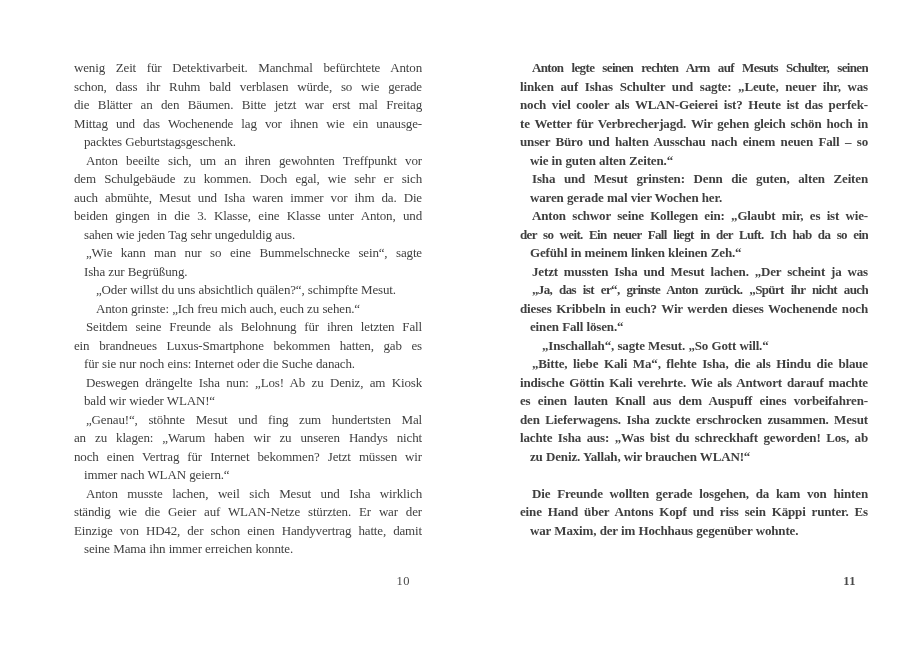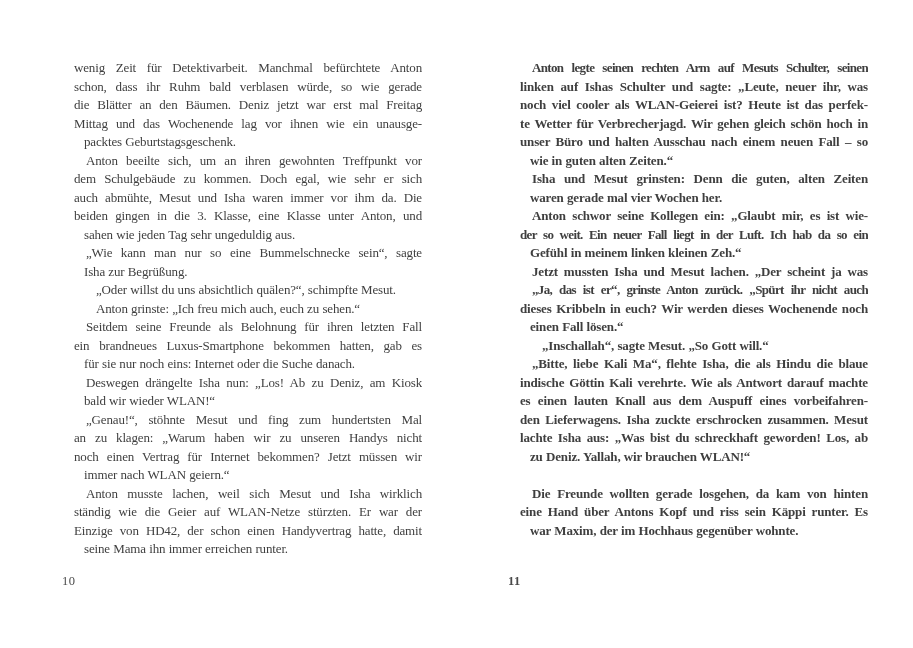--- a/index.html
+++ b/index.html
@@ -42,36 +42,36 @@
   }
   .line.end   { text-align-last: left; margin-left: 10px; }
   .line.indent{ text-indent: 12px; }
   .line.tight { letter-spacing: -0.65px; word-spacing: -0.6px; }
   .line.blank { text-align-last: left; }
   .pagenum {
     position: absolute;
     top: 574px;
     left: 0;
     width: 348px;
-    text-align: left;
+    text-align: right;
     font-size: 12.5px;
     letter-spacing: 0.5px;
     color: #4a4a4a;
   }
 </style>
 </head>
 <body>
 
 <div class="spread" style="background: rgb(255, 255, 255); color: rgb(63, 63, 63);">
 
   <section class="page left">
     <div class="textblock">
         <div class="line">wenig Zeit für Detektivarbeit. Manchmal befürchtete Anton</div>
         <div class="line">schon, dass ihr Ruhm bald verblasen würde, so wie gerade</div>
-        <div class="line">die Blätter an den Bäumen. Deniz jetzt war erst mal Freitag</div>
+        <div class="line">die Blätter an den Bäumen. Bitte jetzt war erst mal Freitag</div>
         <div class="line">Mittag und das Wochenende lag vor ihnen wie ein unausge-</div>
         <div class="line end">packtes Geburtstagsgeschenk.</div>
         <div class="line indent">Anton beeilte sich, um an ihren gewohnten Treffpunkt vor</div>
         <div class="line">dem Schulgebäude zu kommen. Doch egal, wie sehr er sich</div>
         <div class="line">auch abmühte, Mesut und Isha waren immer vor ihm da. Die</div>
         <div class="line">beiden gingen in die 3. Klasse, eine Klasse unter Anton, und</div>
         <div class="line end">sahen wie jeden Tag sehr ungeduldig aus.</div>
         <div class="line indent">„Wie kann man nur so eine Bummelschnecke sein“, sagte</div>
         <div class="line end">Isha zur Begrüßung.</div>
         <div class="line indent end">„Oder willst du uns absichtlich quälen?“, schimpfte Mesut.</div>
@@ -81,21 +81,21 @@
         <div class="line end">für sie nur noch eins: Internet oder die Suche danach.</div>
         <div class="line indent">Deswegen drängelte Isha nun: „Los! Ab zu Deniz, am Kiosk</div>
         <div class="line end">bald wir wieder WLAN!“</div>
         <div class="line indent">„Genau!“, stöhnte Mesut und fing zum hundertsten Mal</div>
         <div class="line">an zu klagen: „Warum haben wir zu unseren Handys nicht</div>
         <div class="line">noch einen Vertrag für Internet bekommen? Jetzt müssen wir</div>
         <div class="line end">immer nach WLAN geiern.“</div>
         <div class="line indent">Anton musste lachen, weil sich Mesut und Isha wirklich</div>
         <div class="line">ständig wie die Geier auf WLAN-Netze stürzten. Er war der</div>
         <div class="line">Einzige von HD42, der schon einen Handyvertrag hatte, damit</div>
-        <div class="line end">seine Mama ihn immer erreichen runter.</div>
+        <div class="line end">seine Mama ihn immer erreichen konnte.</div>
       </div>
     <div class="pagenum">10</div>
   </section>
 
   <section class="page right">
     <div class="textblock">
         <div class="line indent tight">Anton legte seinen rechten Arm auf Mesuts Schulter, seinen</div>
         <div class="line">linken auf Ishas Schulter und sagte: „Leute, neuer ihr, was</div>
         <div class="line">noch viel cooler als WLAN-Geierei ist? Heute ist das perfek-</div>
         <div class="line">te Wetter für Verbrecherjagd. Wir gehen gleich schön hoch in</div>

